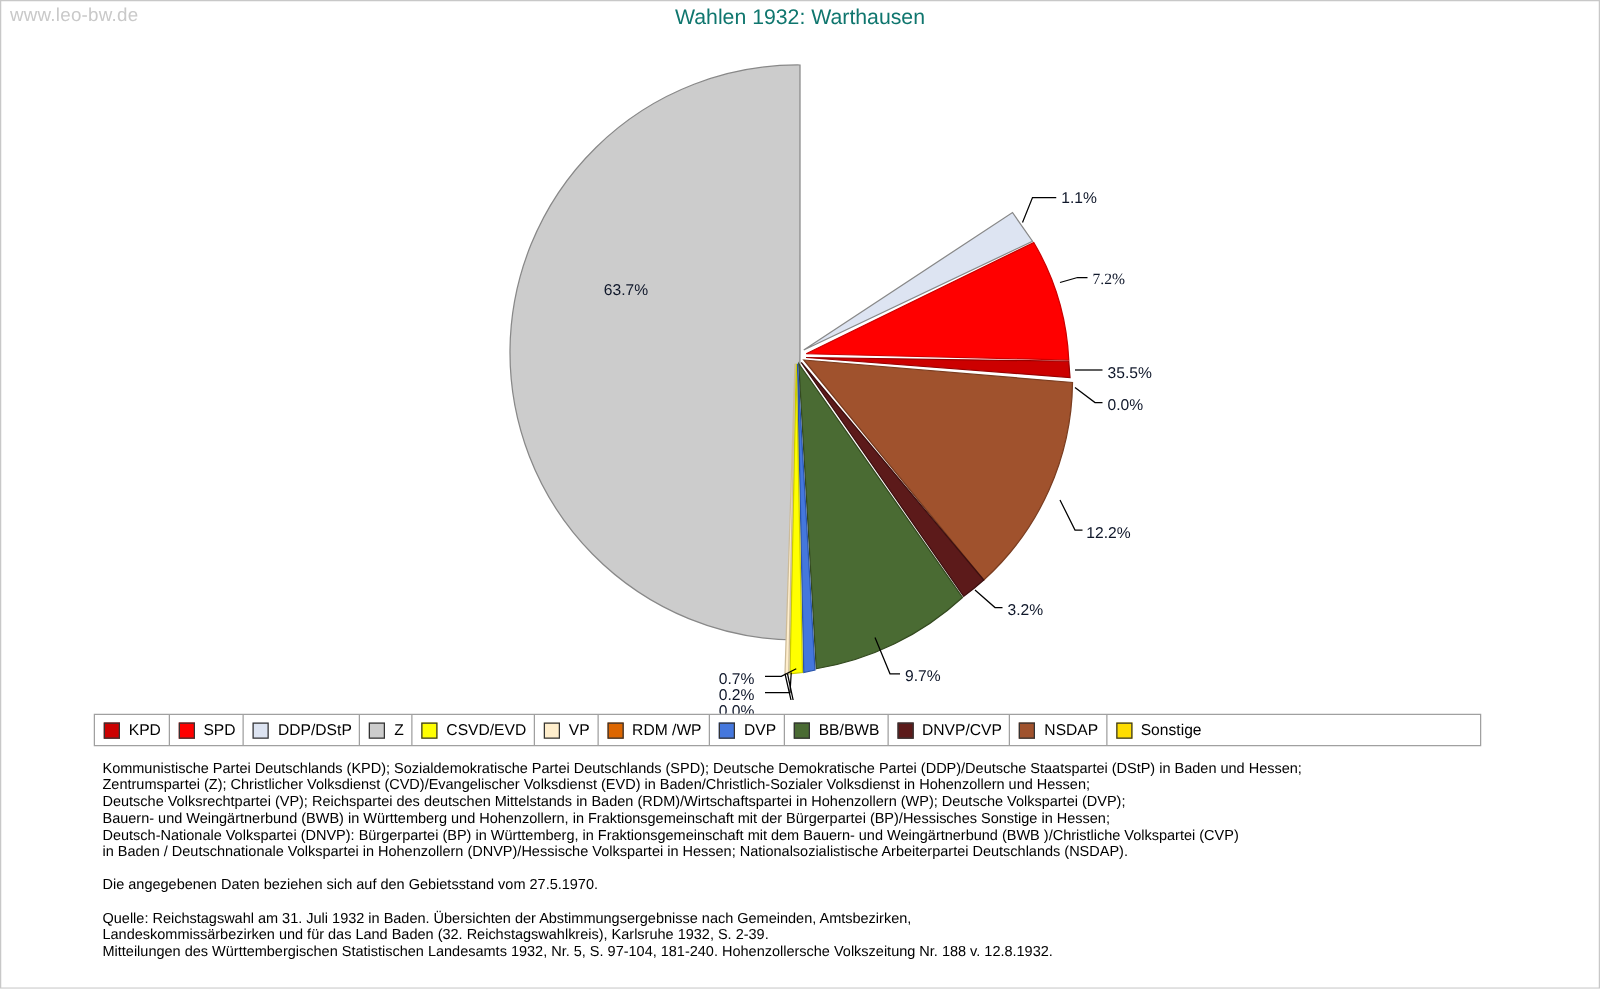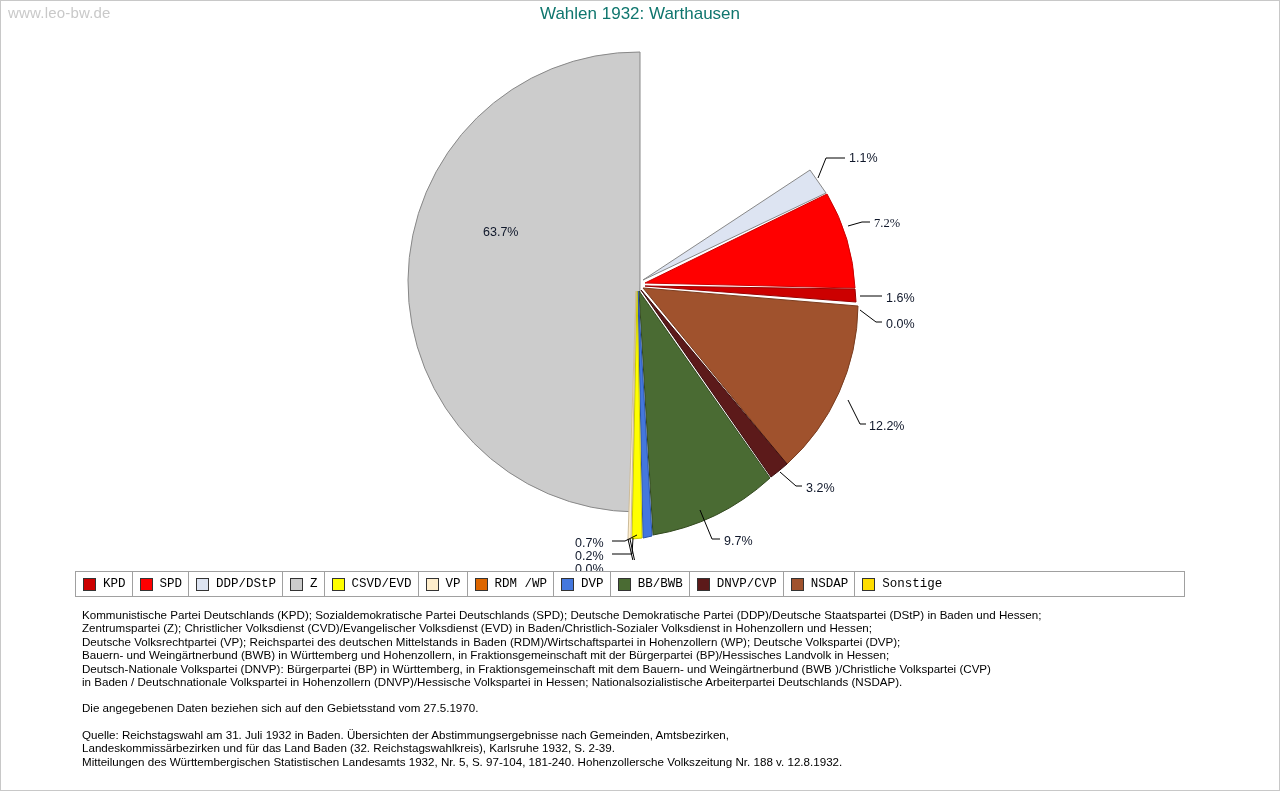--- a/index.html
+++ b/index.html
@@ -71,21 +71,20 @@
     width: 13px;
     height: 13px;
     border: 1px solid #333;
     box-sizing: border-box;
     margin-right: 7px;
     flex: none;
   }
   .legend-label {
     font-size: 12.5px;
     color: #000;
-    font-family: Liberation Mono, monospace;
   }
   .legend-sep {
     width: 1px;
     height: 24px;
     background: #a0a0a0;
     flex: none;
   }
   #notes {
     position: absolute;
     left: 82px;
@@ -155,21 +154,21 @@
       <path d="M 637 505 L 625 511 L 612 511"></path>
       <path d="M 633 508 L 632 524 L 612 524"></path>
       <path d="M 630 509 L 636 537 L 612 537"></path>
       <path d="M 628 509 L 636 544 L 612 544"></path>
     </g>
   </svg>
 
   <div class="slice-label" style="left:483px; top:195px;">63.7%</div>
   <div class="slice-label" style="left:849px; top:121px;">1.1%</div>
   <div class="slice-label" style="left:874px; top:186px;font-family:Liberation Serif, serif;">7.2%</div>
-  <div class="slice-label" style="left:886px; top:261px;">1.6%</div>
+  <div class="slice-label" style="left:886px; top:261px;">35.5%</div>
   <div class="slice-label" style="left:886px; top:287px;">0.0%</div>
   <div class="slice-label" style="left:869px; top:389px;">12.2%</div>
   <div class="slice-label" style="left:806px; top:451px;">3.2%</div>
   <div class="slice-label" style="left:724px; top:504px;">9.7%</div>
   <div class="slice-label" style="left:575px; top:506px;">0.7%</div>
   <div class="slice-label" style="left:575px; top:519px;">0.2%</div>
   <div class="slice-label" style="left:575px; top:532px;">0.0%</div>
   <div class="slice-label" style="left:575px; top:545px;">0.5%</div>
 </div>
 
@@ -232,21 +231,21 @@
   <div class="legend-item">
     <span class="legend-swatch" style="background:#ffdd00"></span>
     <span class="legend-label">Sonstige</span>
   </div>
 </div>
 
 <div id="notes">
   <p>Kommunistische Partei Deutschlands (KPD); Sozialdemokratische Partei Deutschlands (SPD); Deutsche Demokratische Partei (DDP)/Deutsche Staatspartei (DStP) in Baden und Hessen;</p>
   <p>Zentrumspartei (Z); Christlicher Volksdienst (CVD)/Evangelischer Volksdienst (EVD) in Baden/Christlich-Sozialer Volksdienst in Hohenzollern und Hessen;</p>
   <p>Deutsche Volksrechtpartei (VP); Reichspartei des deutschen Mittelstands in Baden (RDM)/Wirtschaftspartei in Hohenzollern (WP); Deutsche Volkspartei (DVP);</p>
-  <p>Bauern- und Weingärtnerbund (BWB) in Württemberg und Hohenzollern, in Fraktionsgemeinschaft mit der Bürgerpartei (BP)/Hessisches Landvolk in Hessen;</p>
+  <p>Bauern- und Weingärtnerbund (BWB) in Württemberg und Hohenzollern, in Fraktionsgemeinschaft mit der Bürgerpartei (BP)/Hessisches Sonstige in Hessen;</p>
   <p>Deutsch-Nationale Volkspartei (DNVP): Bürgerpartei (BP) in Württemberg, in Fraktionsgemeinschaft mit dem Bauern- und Weingärtnerbund (BWB )/Christliche Volkspartei (CVP)</p>
   <p>in Baden / Deutschnationale Volkspartei in Hohenzollern (DNVP)/Hessische Volkspartei in Hessen; Nationalsozialistische Arbeiterpartei Deutschlands (NSDAP).</p>
   <div class="note-gap"></div>
   <p>Die angegebenen Daten beziehen sich auf den Gebietsstand vom 27.5.1970.</p>
   <div class="note-gap"></div>
   <p>Quelle: Reichstagswahl am 31. Juli 1932 in Baden. Übersichten der Abstimmungsergebnisse nach Gemeinden, Amtsbezirken,</p>
   <p>Landeskommissärbezirken und für das Land Baden (32. Reichstagswahlkreis), Karlsruhe 1932, S. 2-39.</p>
   <p>Mitteilungen des Württembergischen Statistischen Landesamts 1932, Nr. 5, S. 97-104, 181-240. Hohenzollersche Volkszeitung Nr. 188 v. 12.8.1932.</p>
 </div>
 

